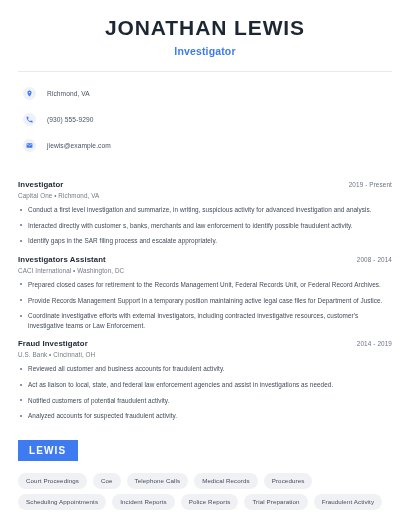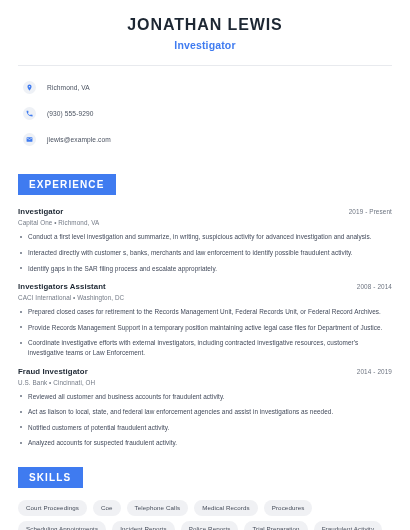--- a/index.html
+++ b/index.html
@@ -24,21 +24,21 @@
     background: #ffffff;
   }
 
   
   .header {
     padding-top: 16px;
     text-align: center;
   }
 
   .full-name {
-    font-size: 16px;
+    font-size: 21px;
     font-weight: bold;
     letter-spacing: 0.9px;
     color: #1d2733;
     line-height: 1.15;
   }
 
   .job-title {
     margin-top: 5px;
     font-size: 10.5px;
     font-weight: bold;
@@ -212,21 +212,20 @@
         <svg width="7" height="7" viewBox="0 0 24 24" fill="#3f7bf0" aria-hidden="true">
           <path d="M20 4H4a2 2 0 0 0-2 2v12a2 2 0 0 0 2 2h16a2 2 0 0 0 2-2V6a2 2 0 0 0-2-2zm0 4.2-8 5-8-5V6l8 5 8-5v2.2z"></path>
         </svg>
       </span>
       <span class="contact-text">jlewis@example.com</span>
     </div>
 
   </div>
 
   <div class="section-experience">
-    <span class="section-badge">EXPERIENCE</span>
 
     <div class="jobs">
 
       <div class="job">
         <div class="job-head">
           <span class="job-role">Investigator</span>
           <span class="job-dates">2019 - Present</span>
         </div>
         <div class="job-meta">Capital One  •  Richmond, VA</div>
         <ul class="bullets">
@@ -260,21 +259,21 @@
           <li>Act as liaison to local, state, and federal law enforcement agencies and assist in investigations as needed.</li>
           <li>Notified customers of potential fraudulent activity.</li>
           <li>Analyzed accounts for suspected fraudulent activity.</li>
         </ul>
       </div>
 
     </div>
   </div>
 
   <div class="section-skills">
-    <span class="section-badge">SKILLS</span>
+    <span class="section-badge">LEWIS</span>
 
     <div class="skills">
       <span class="skill-pill">Court Proceedings</span>
       <span class="skill-pill">Coe</span>
       <span class="skill-pill">Telephone Calls</span>
       <span class="skill-pill">Medical Records</span>
       <span class="skill-pill">Procedures</span>
       <span class="skill-pill">Scheduling Appointments</span>
       <span class="skill-pill">Incident Reports</span>
       <span class="skill-pill">Police Reports</span>

